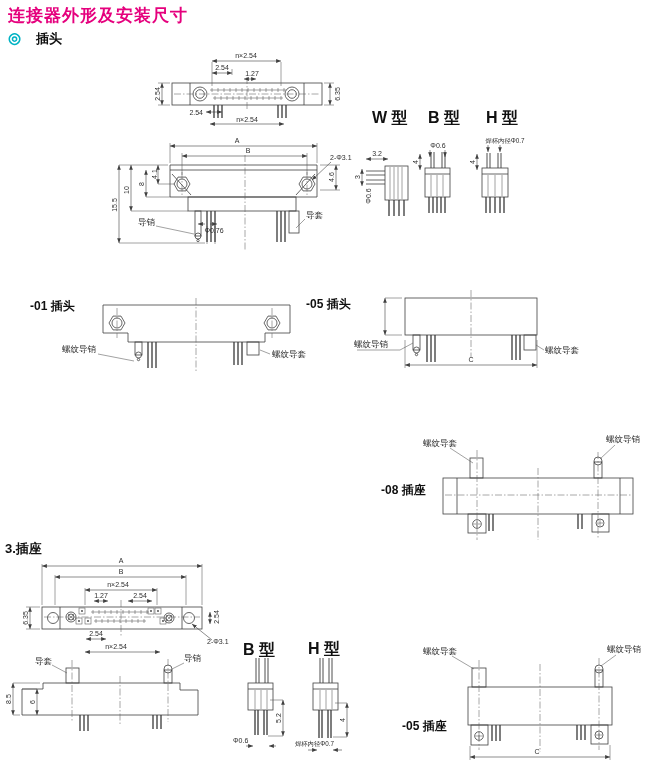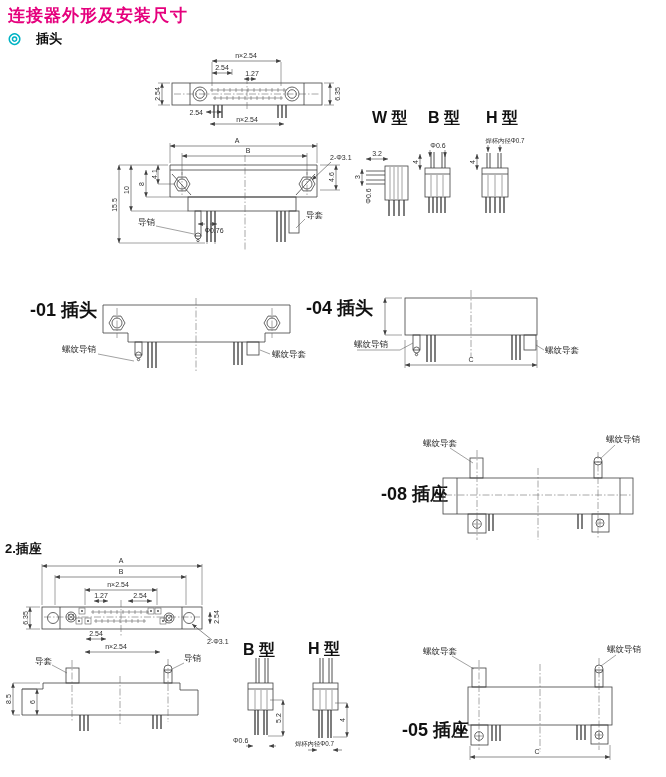--- a/index.html
+++ b/index.html
@@ -2,21 +2,21 @@
 <html><head>
 <meta charset="utf-8">
 <style>
   html,body{margin:0;padding:0;background:#fff;}
   #page{position:relative;width:666px;height:777px;background:#ffffff;overflow:hidden;
         font-family:"Liberation Sans",sans-serif;}
   .abs{position:absolute;}
   .title{font-size:17px;font-weight:bold;color:#e5007d;letter-spacing:1px;}
   .bullet{font-size:15px;color:#00b3c4;font-weight:bold;}
   .sec{font-size:13px;font-weight:bold;color:#111;}
-  .var{font-size:18px;font-weight:bold;color:#111;}
+  .var{font-size:12px;font-weight:bold;color:#111;}
   .typ{font-size:16px;font-weight:bold;color:#111;}
   svg{position:absolute;left:0;top:0;}
   .ln{stroke:#404040;stroke-width:0.8;fill:none;}
   .thin{stroke:#555;stroke-width:0.55;fill:none;}
   .dim{stroke:#404040;stroke-width:0.6;fill:none;}
   .dash{stroke:#606060;stroke-width:0.55;fill:none;stroke-dasharray:7 2 1.5 2;}
   .pin{stroke:#3a3a3a;stroke-width:1.3;fill:none;}
   .pin2{stroke:#3a3a3a;stroke-width:0.9;fill:none;}
   text{fill:#2d2d2d;font-size:7px;font-family:"Liberation Sans",sans-serif;}
   .lbl{font-size:8.5px;fill:#1c1c1c;}
@@ -29,23 +29,23 @@
 
   <div class="abs title" style="left:8px;top:4px;">连接器外形及安装尺寸</div>
   <div class="abs bullet" style="left:8px;top:29px;">◎</div>
   <div class="abs sec" style="left:36px;top:30px;">插头</div>
 
   <div class="abs typ" style="left:372px;top:108px;">W 型</div>
   <div class="abs typ" style="left:428px;top:108px;">B 型</div>
   <div class="abs typ" style="left:486px;top:108px;">H 型</div>
 
   <div class="abs var" style="left:30px;top:298px;">-01 插头</div>
-  <div class="abs var" style="left:306px;top:296px;">-04 插头</div>
+  <div class="abs var" style="left:306px;top:296px;">-05 插头</div>
   <div class="abs var" style="left:381px;top:482px;">-08 插座</div>
-  <div class="abs sec" style="left:5px;top:540px;">2.插座</div>
+  <div class="abs sec" style="left:5px;top:540px;">3.插座</div>
   <div class="abs typ" style="left:243px;top:640px;">B 型</div>
   <div class="abs typ" style="left:308px;top:639px;">H 型</div>
   <div class="abs var" style="left:402px;top:718px;">-05 插座</div>
 
   <svg width="666" height="777" viewBox="0 0 666 777">
     <defs>
       <marker id="ar" viewBox="0 0 10 10" refX="9" refY="5" markerWidth="9" markerHeight="9" orient="auto-start-reverse">
         <path d="M0,1.5 L9,5 L0,8.5 z" fill="#404040"></path>
       </marker>
     </defs>

